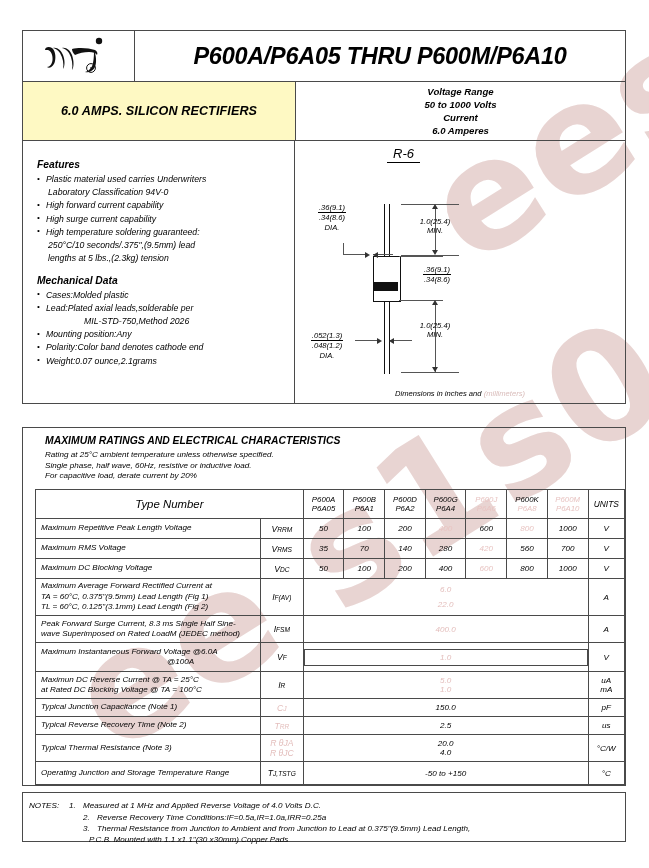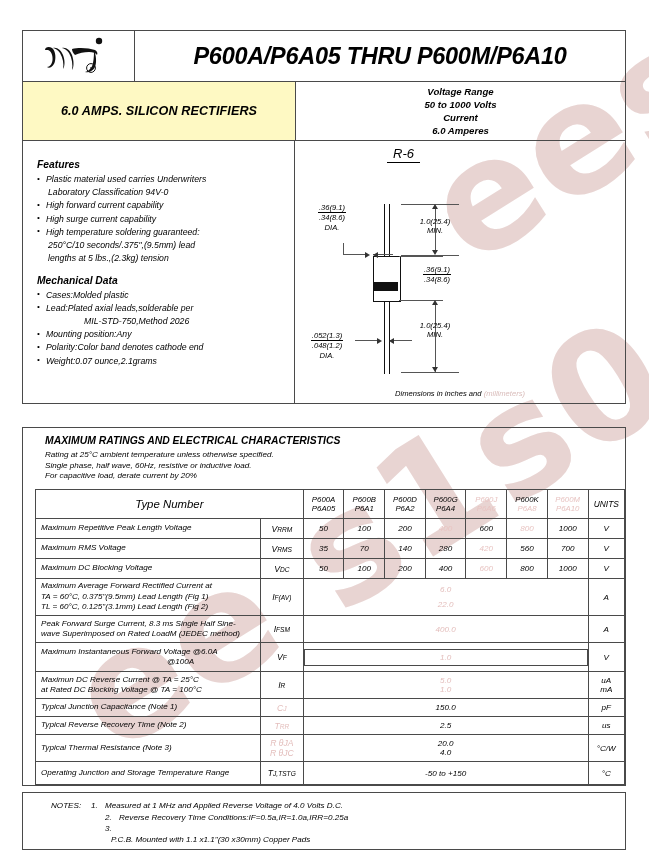--- a/index.html
+++ b/index.html
@@ -258,22 +258,22 @@
     border: 0;
     padding: 0;
     font-size: 8.1px;
   }
   .vf-row-b td { border-top: 1px solid #4a4a4a; }
 
   
   .notes-box {
     margin-top: 6px;
     border: 1px solid #4a4a4a;
-    height: 58px;
-    padding: 7px 0 0 28px;
+    height: 50px;
+    padding: 7px 0 0 6px;
     box-sizing: border-box;
     font-size: 8.1px;
     line-height: 1.42;
   }
   .notes-box .nrow { display: flex; }
   .notes-box .nlabel { width: 40px; flex: none; }
   .notes-box .nnum { width: 14px; flex: none; }
   .notes-box .nind { padding-left: 54px; }
   .notes-box .nind2 { padding-left: 60px; }
 </style>
@@ -616,17 +616,18 @@
       <div class="nlabel">NOTES:</div>
       <div class="nnum">1.</div>
       <div>Measured at 1 MHz and Applied Reverse Voltage of 4.0 Volts D.C.</div>
     </div>
     <div class="nrow nind">
       <div class="nnum">2.</div>
       <div>Reverse Recovery Time Conditions:IF=0.5a,IR=1.0a,IRR=0.25a</div>
     </div>
     <div class="nrow nind">
       <div class="nnum">3.</div>
+      <div>Thermal Resistance from Junction to Ambient and from Junction to Lead at 0.375"(9.5mm) Lead Length,</div>
     </div>
     <div class="nind2">P.C.B. Mounted with 1.1 x1.1"(30 x30mm) Copper Pads</div>
   </div>
 
 </div>
 
 </body></html>

